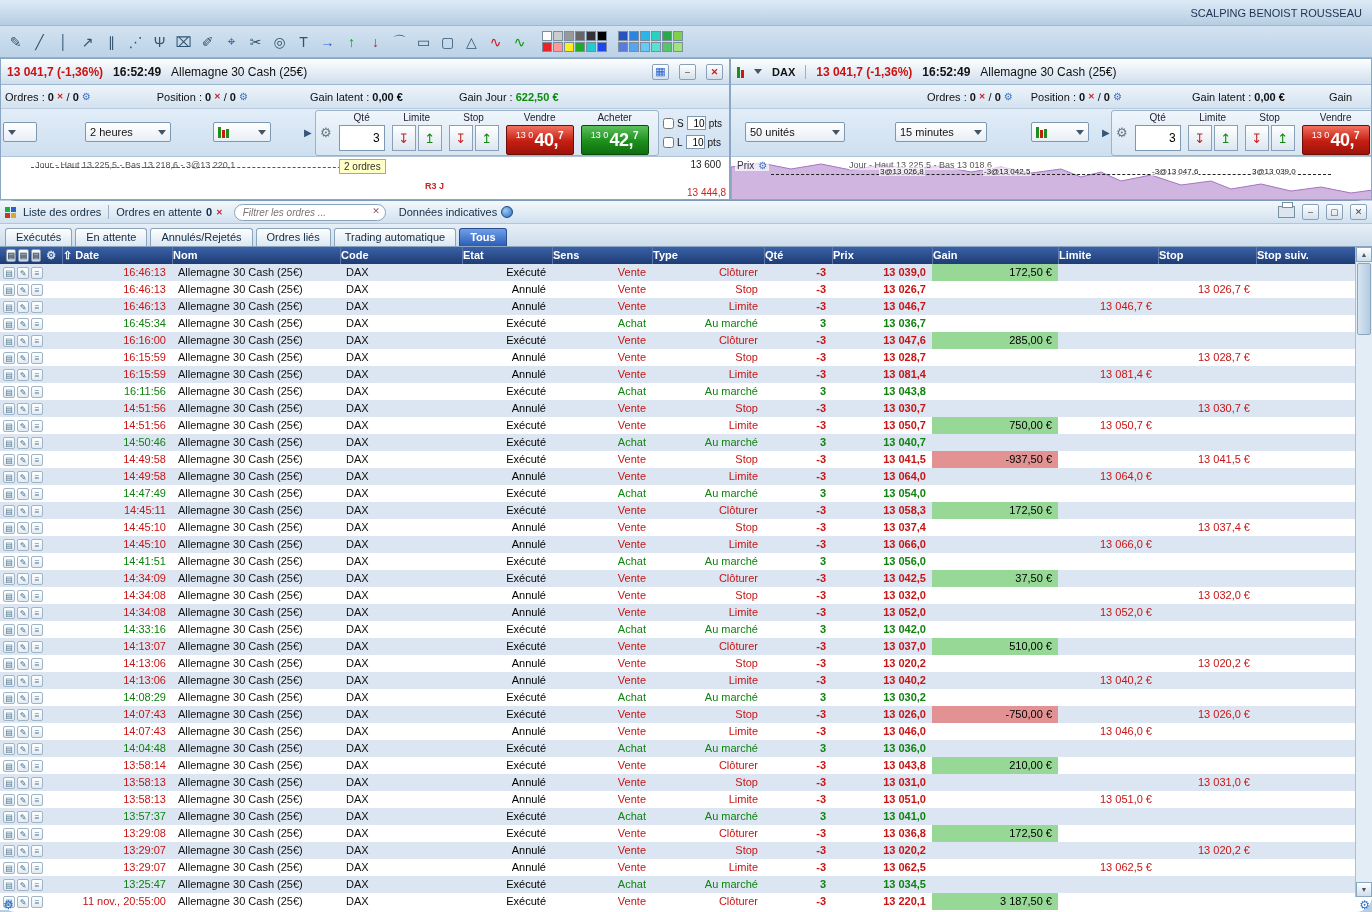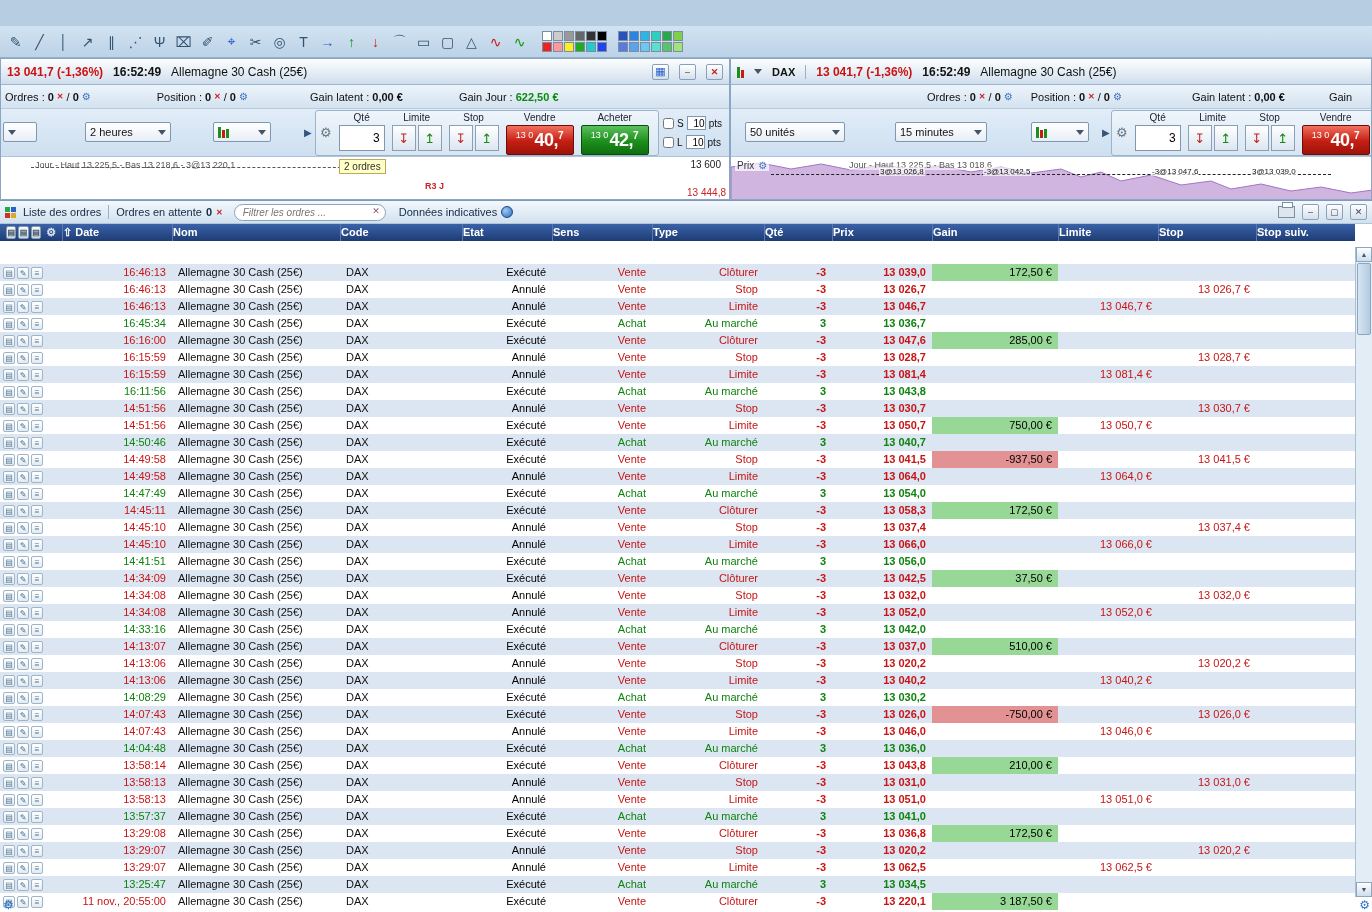--- a/index.html
+++ b/index.html
@@ -117,20 +117,23 @@
 .sdown{position:absolute;bottom:0;left:0;right:0;}
 .corner-gear{position:absolute;color:#2f74c9;font-size:12px;cursor:pointer;}
 .corner-gear.left{left:3px;bottom:0;}
 .corner-gear.right{right:2px;bottom:0;}
 </style>
 </head>
 <body>
 
 <div id="app">
 
+  <div class="titlebar abs" style="left:0;top:0;width:1372px;height:26px;">
+    <span>SCALPING BENOIST ROUSSEAU</span>
+  </div>
 
   <div class="toolbar abs" style="left:0;top:26px;width:1372px;height:32px;">
     <div id="tools" style="display:flex;gap:1px;">
         <span class="tool">✎</span>
         <span class="tool">╱</span>
         <span class="tool">│</span>
         <span class="tool">↗</span>
         <span class="tool">∥</span>
         <span class="tool">⋰</span>
         <span class="tool">Ψ</span>
@@ -417,21 +420,21 @@
       <span class="chinfo abs" style="left:118px;top:3px;background:rgba(255,255,255,.6);">Jour - Haut 13 225,5 - Bas 13 018,6</span>
       <div id="annotations">
           <span class="ann abs" style="left: 148px; top: 10px;">3@13 026,8</span>
           <span class="ann abs" style="left: 252px; top: 10px;">-3@13 042,5</span>
           <span class="ann abs" style="left: 420px; top: 10px;">-3@13 047,6</span>
           <span class="ann abs" style="left: 520px; top: 10px;">3@13 039,0</span>
         </div>
     </div>
   </div>
 
-  <div class="orders abs" style="left:0;top:200px;width:1372px;height:712px;">
+  <div class="orders abs" style="left:0;top:200px;width:1372px;height:712px;border-radius:16px;">
     <div class="obar1">
       <span class="grid-ico">
         <i style="background:#22aa44;"></i>
           <i style="background:#2a62c8;"></i>
           <i style="background:#cc3322;"></i>
           <i style="background:#ddaa22;"></i>
       </span>
       <span class="otab1">Liste des ordres</span>
       <span class="vsep"></span>
       <span class="otab1">
@@ -446,20 +449,28 @@
       <span class="indic">
         <span>Données indicatives</span>
         <span class="globe"></span>
       </span>
       <span class="spacer"></span>
       <span class="printer"></span>
       <span class="wbtn">–</span>
       <span class="wbtn">▢</span>
       <span class="wbtn">✕</span>
     </div>
+    <div class="obar2" id="tabs">
+        <span class="tab">Exécutés</span>
+        <span class="tab">En attente</span>
+        <span class="tab">Annulés/Rejetés</span>
+        <span class="tab">Ordres liés</span>
+        <span class="tab">Trading automatique</span>
+        <span class="tab active">Tous</span>
+      </div>
     <div class="thead tgrid" id="thead">
         <div class="c hicons">
           <span class="hic">▤</span>
           <span class="hic">▤</span>
           <span class="hic">▤</span>
           <span class="hwrench">⚙</span>
         </div>
         <div class="hc">⇧ Date</div>
         <div class="hc">Nom</div>
         <div class="hc">Code</div>

